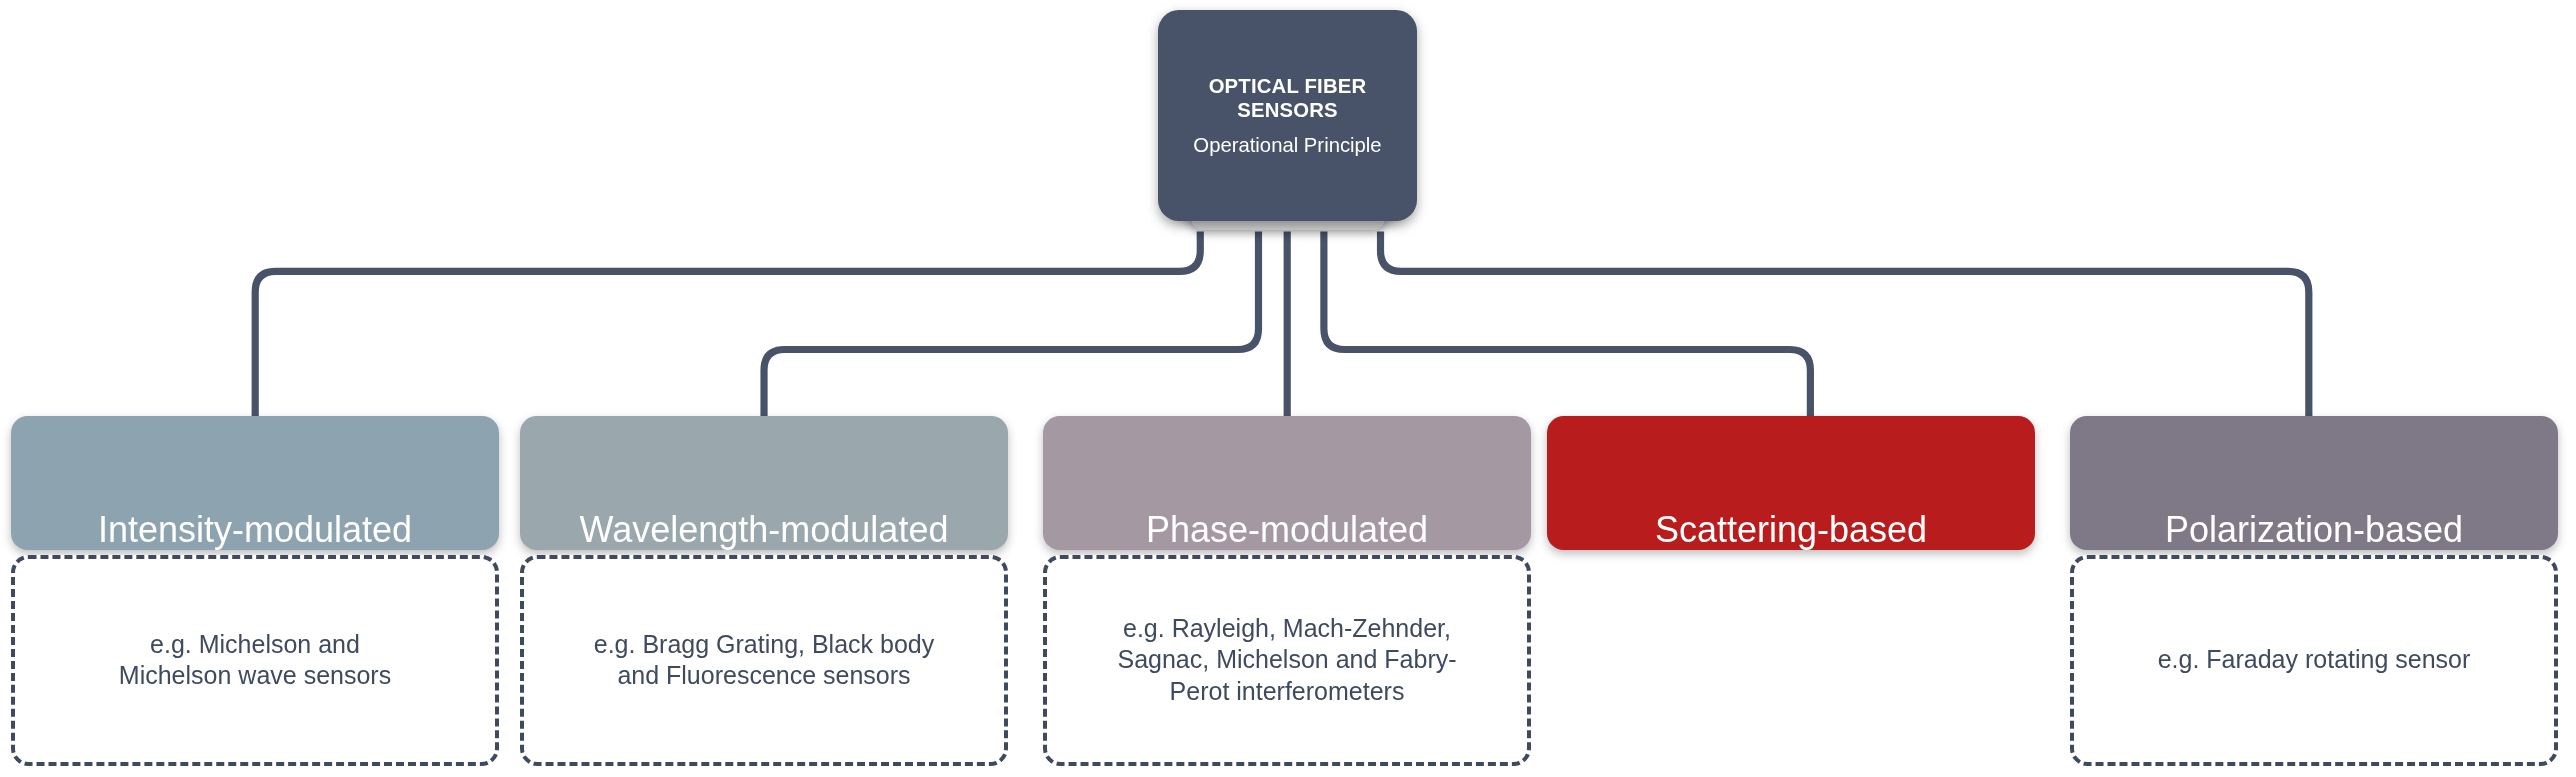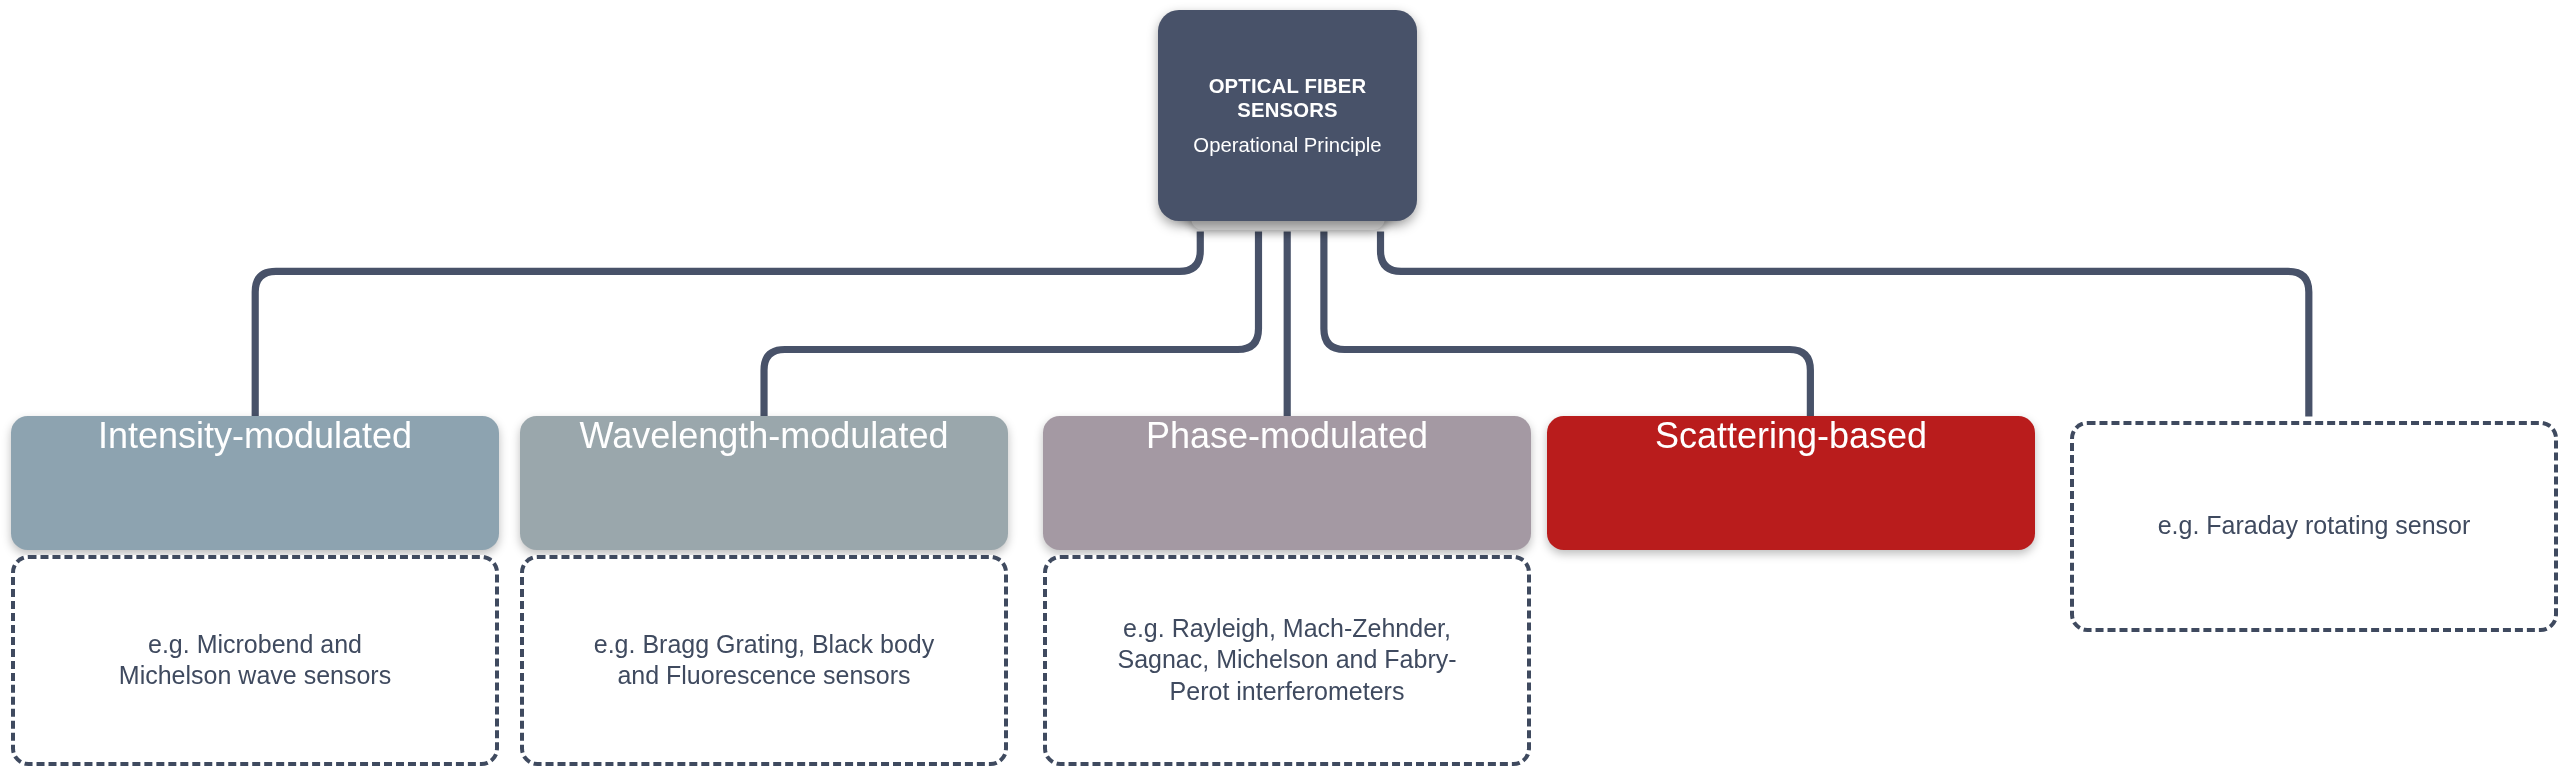--- a/index.html
+++ b/index.html
@@ -100,21 +100,21 @@
     width: 488px;
     z-index: 3;
   }
 
   .cat-header {
     position: relative;
     height: 134px;
     border-radius: 16.7px;
     box-shadow: 0 4px 9.6px rgba(0,0,0,0.26);
     display: flex;
-    align-items: flex-start;
+    align-items: flex-end;
     justify-content: center;
     box-sizing: border-box;
     padding: 0 14.4px;
   }
   .cat-header-label {
     color: #ffffff;
     font-size: 36px;
     font-weight: normal;
     text-align: center;
     line-height: 1.1;
@@ -169,21 +169,21 @@
       <div class="root-title">OPTICAL FIBER SENSORS</div>
       <div class="root-sub">Operational Principle</div>
     </div>
   </div>
 
   <div class="column" style="left:11px;">
     <div class="cat-header" style="background:#8da3b0;">
       <div class="cat-header-label">Intensity-modulated</div>
     </div>
     <div class="example-box">
-      <div class="example-text"><span>e.g. Microbend and</span><br><span>Michelson wave sensors</span></div>
+      <div class="example-text"><span>e.g. Michelson and</span><br><span>Michelson wave sensors</span></div>
     </div>
   </div>
 
   <div class="column" style="left:1043px;">
     <div class="cat-header" style="background:#a499a3;">
       <div class="cat-header-label">Phase-modulated</div>
     </div>
     <div class="example-box">
       <div class="example-text"><span>e.g. Rayleigh, Mach-Zehnder,</span><br><span>Sagnac, Michelson and Fabry-</span><br><span>Perot interferometers</span></div>
     </div>
@@ -198,19 +198,22 @@
     </div>
   </div>
 
   <div class="column" style="left:1547px;">
     <div class="cat-header" style="background:#b91c1c;">
       <div class="cat-header-label">Scattering-based</div>
     </div>
   </div>
 
   <div class="column" style="left:2070px;">
+    <div class="cat-header" style="background:#7f7886;">
+      <div class="cat-header-label">Polarization-based</div>
+    </div>
     <div class="example-box">
       <div class="example-text"><span>e.g. Faraday rotating sensor</span></div>
     </div>
   </div>
 
 </div>
 
 
 </body></html>

